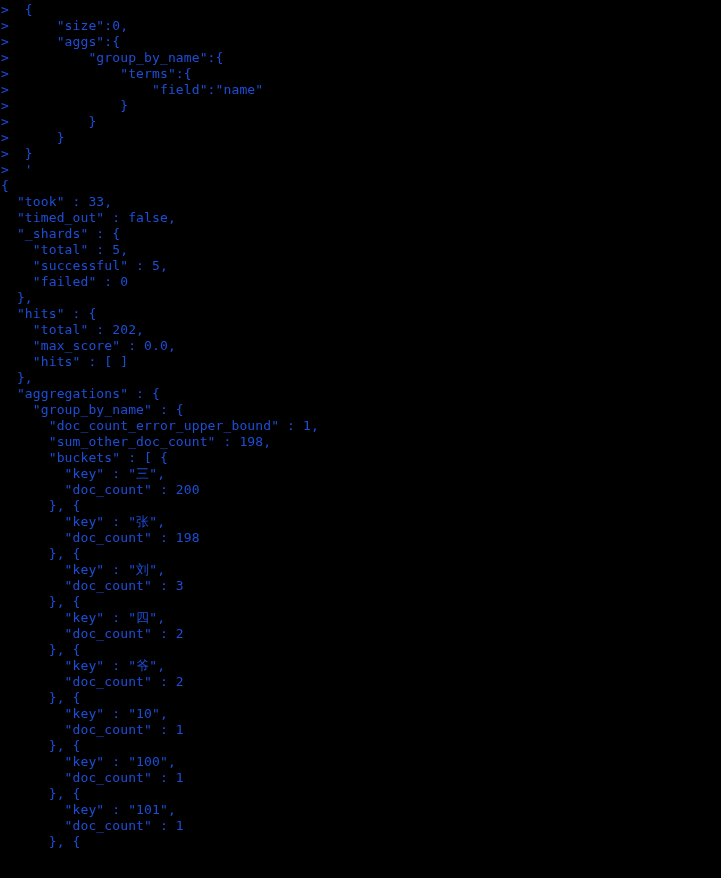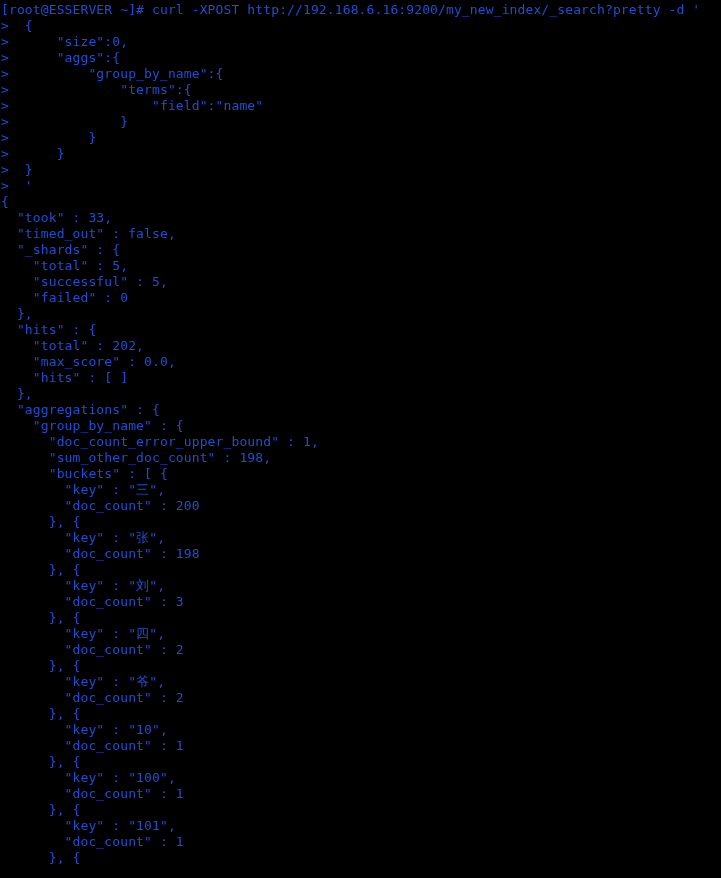--- a/index.html
+++ b/index.html
@@ -46,21 +46,20 @@
     width: 8px;
     height: 0px;
     background: transparent;
   }
 </style>
 </head>
 <body>
 
 <div id="terminal">
   <div id="terminal-output">
-      <div class="term-line">[root@ESSERVER ~]# curl -XPOST http://192.168.6.16:9200/my_new_index/_search?pretty -d '</div>
       <div class="term-line">&gt;  {</div>
       <div class="term-line">&gt;      "size":0,</div>
       <div class="term-line">&gt;      "aggs":{</div>
       <div class="term-line">&gt;          "group_by_name":{</div>
       <div class="term-line">&gt;              "terms":{</div>
       <div class="term-line">&gt;                  "field":"name"</div>
       <div class="term-line">&gt;              }</div>
       <div class="term-line">&gt;          }</div>
       <div class="term-line">&gt;      }</div>
       <div class="term-line">&gt;  }</div>

